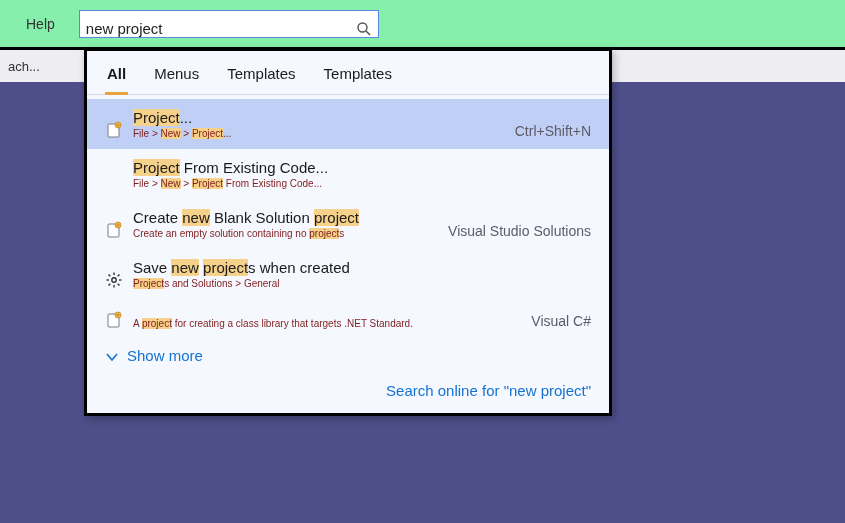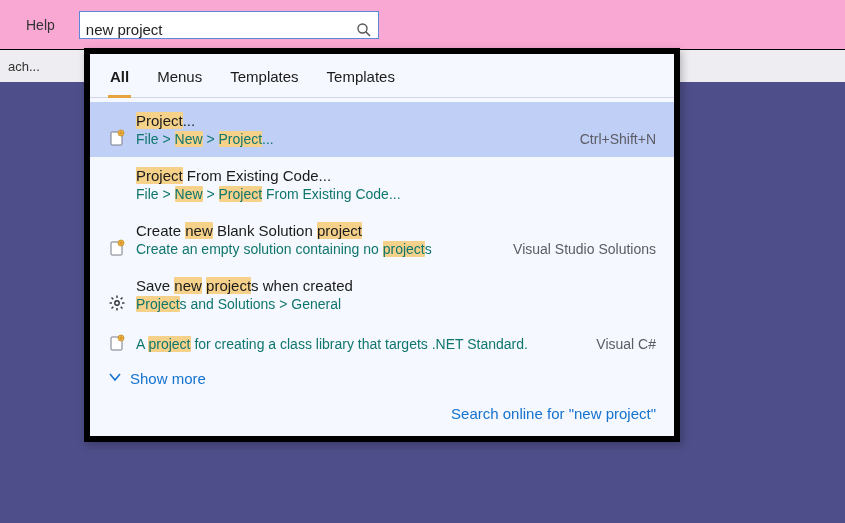--- a/index.html
+++ b/index.html
@@ -1,38 +1,38 @@
 <!DOCTYPE html>
 <html><head>
   <meta charset="utf-8">
   <style>
     * { margin: 0; padding: 0; box-sizing: border-box; }
     body { font-family: "Segoe UI", Tahoma, sans-serif; font-size: 14px; width: 845px; height: 523px; background: #4e4e8a; overflow: hidden; }
-    .top-bar { background: #f9a8d4; height: 50px; display: flex; align-items: center; padding: 16px 12px; border-bottom: 1px solid #000000; }
+    .top-bar { background: #86efac; height: 50px; display: flex; align-items: center; padding: 16px 12px; border-bottom: 3px solid #000000; }
     .help-menu { color: #333; padding: 6px 14px; margin-right: 10px; }
     .search-box { display: flex; align-items: flex-end; background: #fff; border: 1px solid #5a8ad6; height: 28px; width: 300px; padding: 0 6px; }
     .search-box input { flex: 1; border: none; outline: none; font-size: 15px; font-family: inherit; color: #222; }
     .search-box .mag-icon { width: 16px; height: 16px; color: #555; }
     .second-bar { background: #eeeef2; height: 32px; display: flex; align-items: center; padding: 0 8px; font-size: 13px; color: #333; }
     .second-bar span { margin-right: 8px; display: inline-flex; align-items: center; gap: 36px; }
     .dropdown-caret { width: 8px; height: 8px; }
-    .results-panel { position: absolute; left: 84px; top: 48px; width: 596px; background: #f5f8fe; border: 6px solid #000000; box-shadow: 2px 3px 8px rgba(0,0,0,0.25); }
+    .results-panel { position: absolute; left: 84px; top: 48px; width: 528px; background: #f5f8fe; border: 3px solid #000000; box-shadow: 2px 3px 8px rgba(0,0,0,0.25); }
     .tabs { display: flex; padding: 10px 18px 0 18px; gap: 24px; border-bottom: 1px solid #d0d6e2; }
     .tab { padding: 4px 2px 10px 2px; color: #1b1b1b; font-size: 15px; cursor: pointer; }
     .tab.active { font-weight: 600; border-bottom: 3px solid #e8a33d; margin-bottom: -1px; }
     .result-list { padding: 4px 0 0 0; }
     .result-item { display: flex; padding: 10px 18px; align-items: flex-end; }
     .result-item.selected { background: #c0cff5; }
     .result-icon { width: 18px; height: 18px; margin-right: 10px; margin-top: 2px; flex-shrink: 0; }
     .result-body { flex: 1; }
     .result-title { font-size: 15px; color: #1b1b1b; }
-    .result-sub { font-size: 14px; color: #0f766e; margin-top: 2px; }
+    .result-sub { font-size: 10px; color: #7f1d1d; margin-top: 2px; }
     .result-right { color: #5c5c66; font-size: 14px; white-space: nowrap; margin-left: 12px; margin-top: 1px; }
     .hl { background: #f5d18a; border-radius: 1px; }
-    .show-more { padding: 8px 18px 12px 18px; color: #1472d0; font-size: 15px; cursor: pointer; display: flex; align-items: flex-start; gap: 8px; }
+    .show-more { padding: 8px 18px 12px 18px; color: #1472d0; font-size: 15px; cursor: pointer; display: flex; align-items: flex-end; gap: 8px; }
     .chevron-down { width: 14px; height: 14px; }
     .search-online { text-align: right; padding: 6px 18px 14px 18px; color: #1472d0; font-size: 15px; }
     .gear-icon, .file-icon { display: block; }
   </style>
 </head>
 <body>
 
 <div class="top-bar">
   <span class="help-menu">Help</span>
   <div class="search-box">

